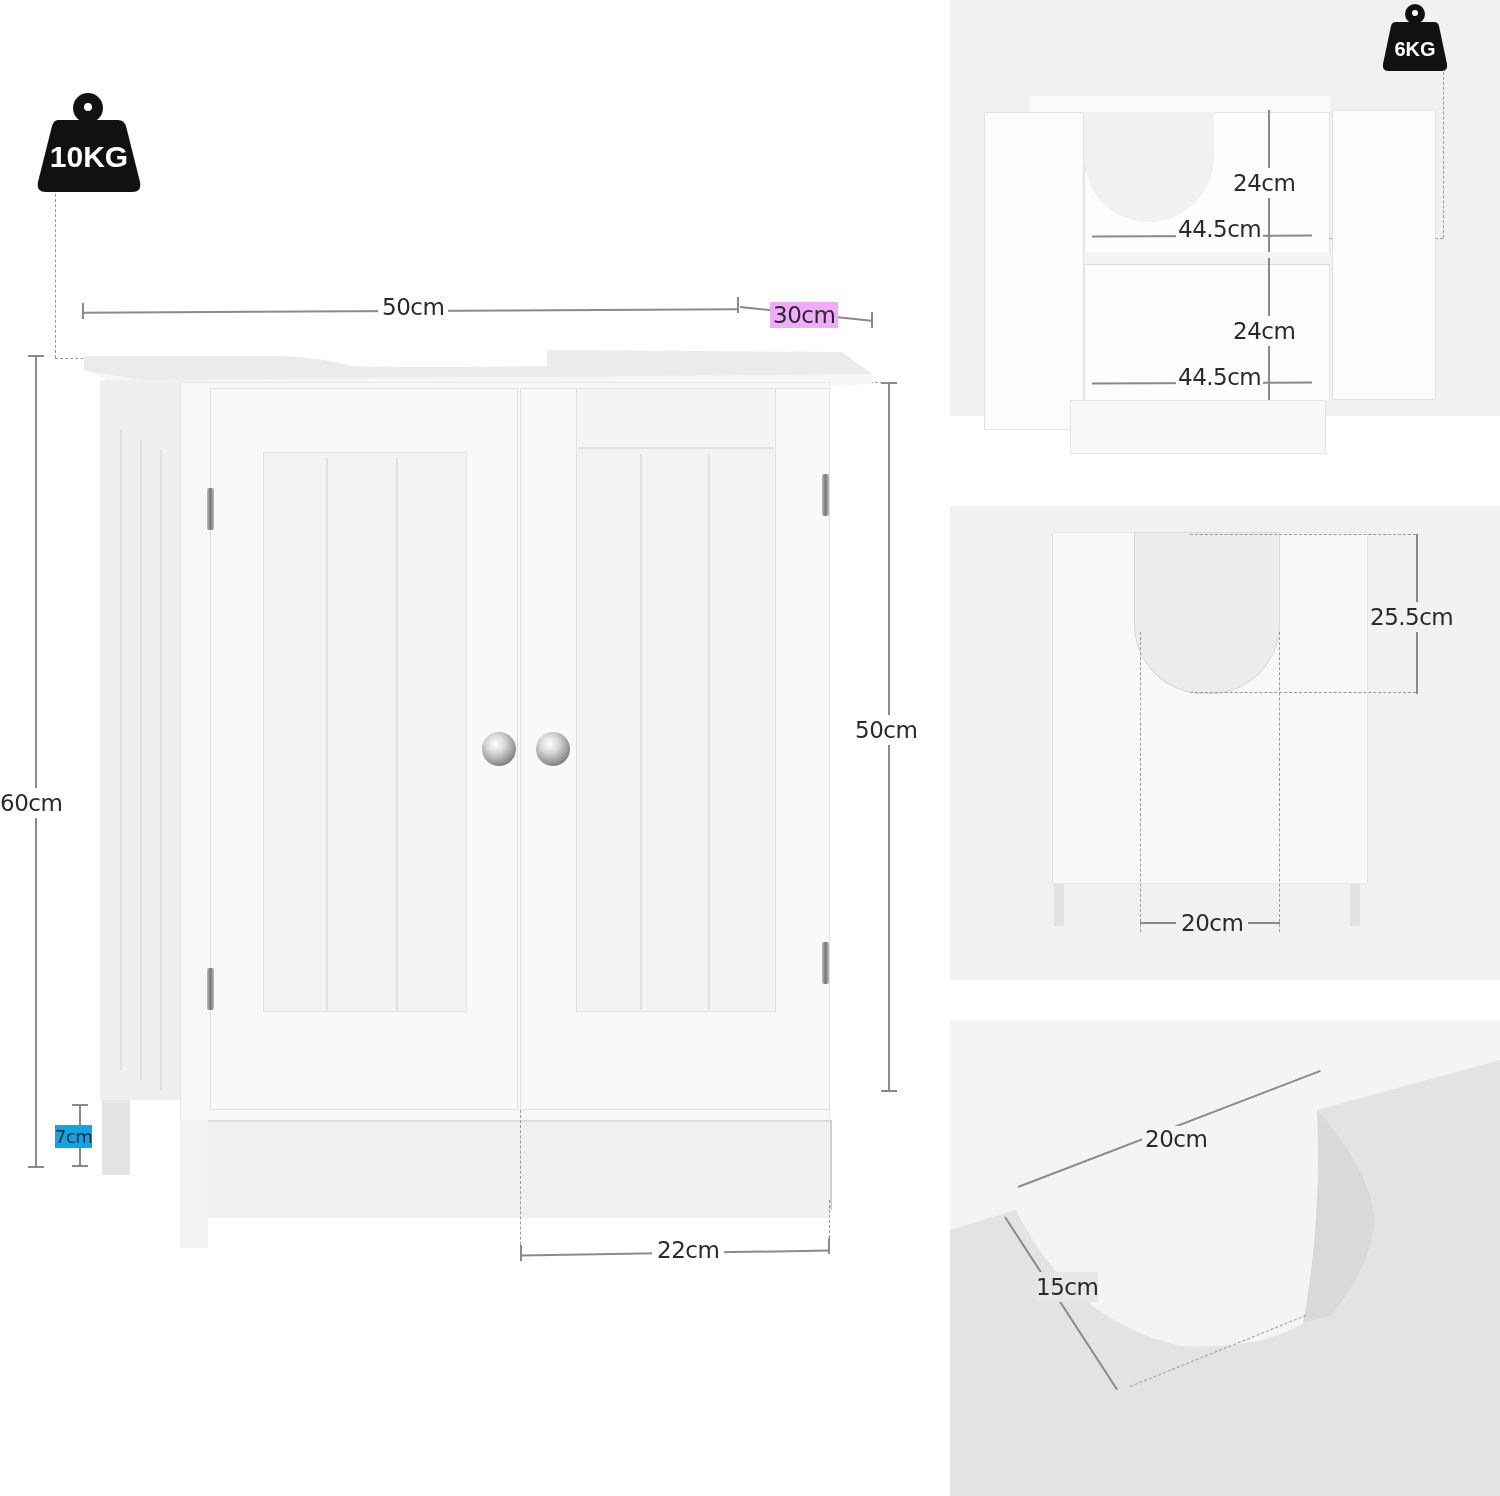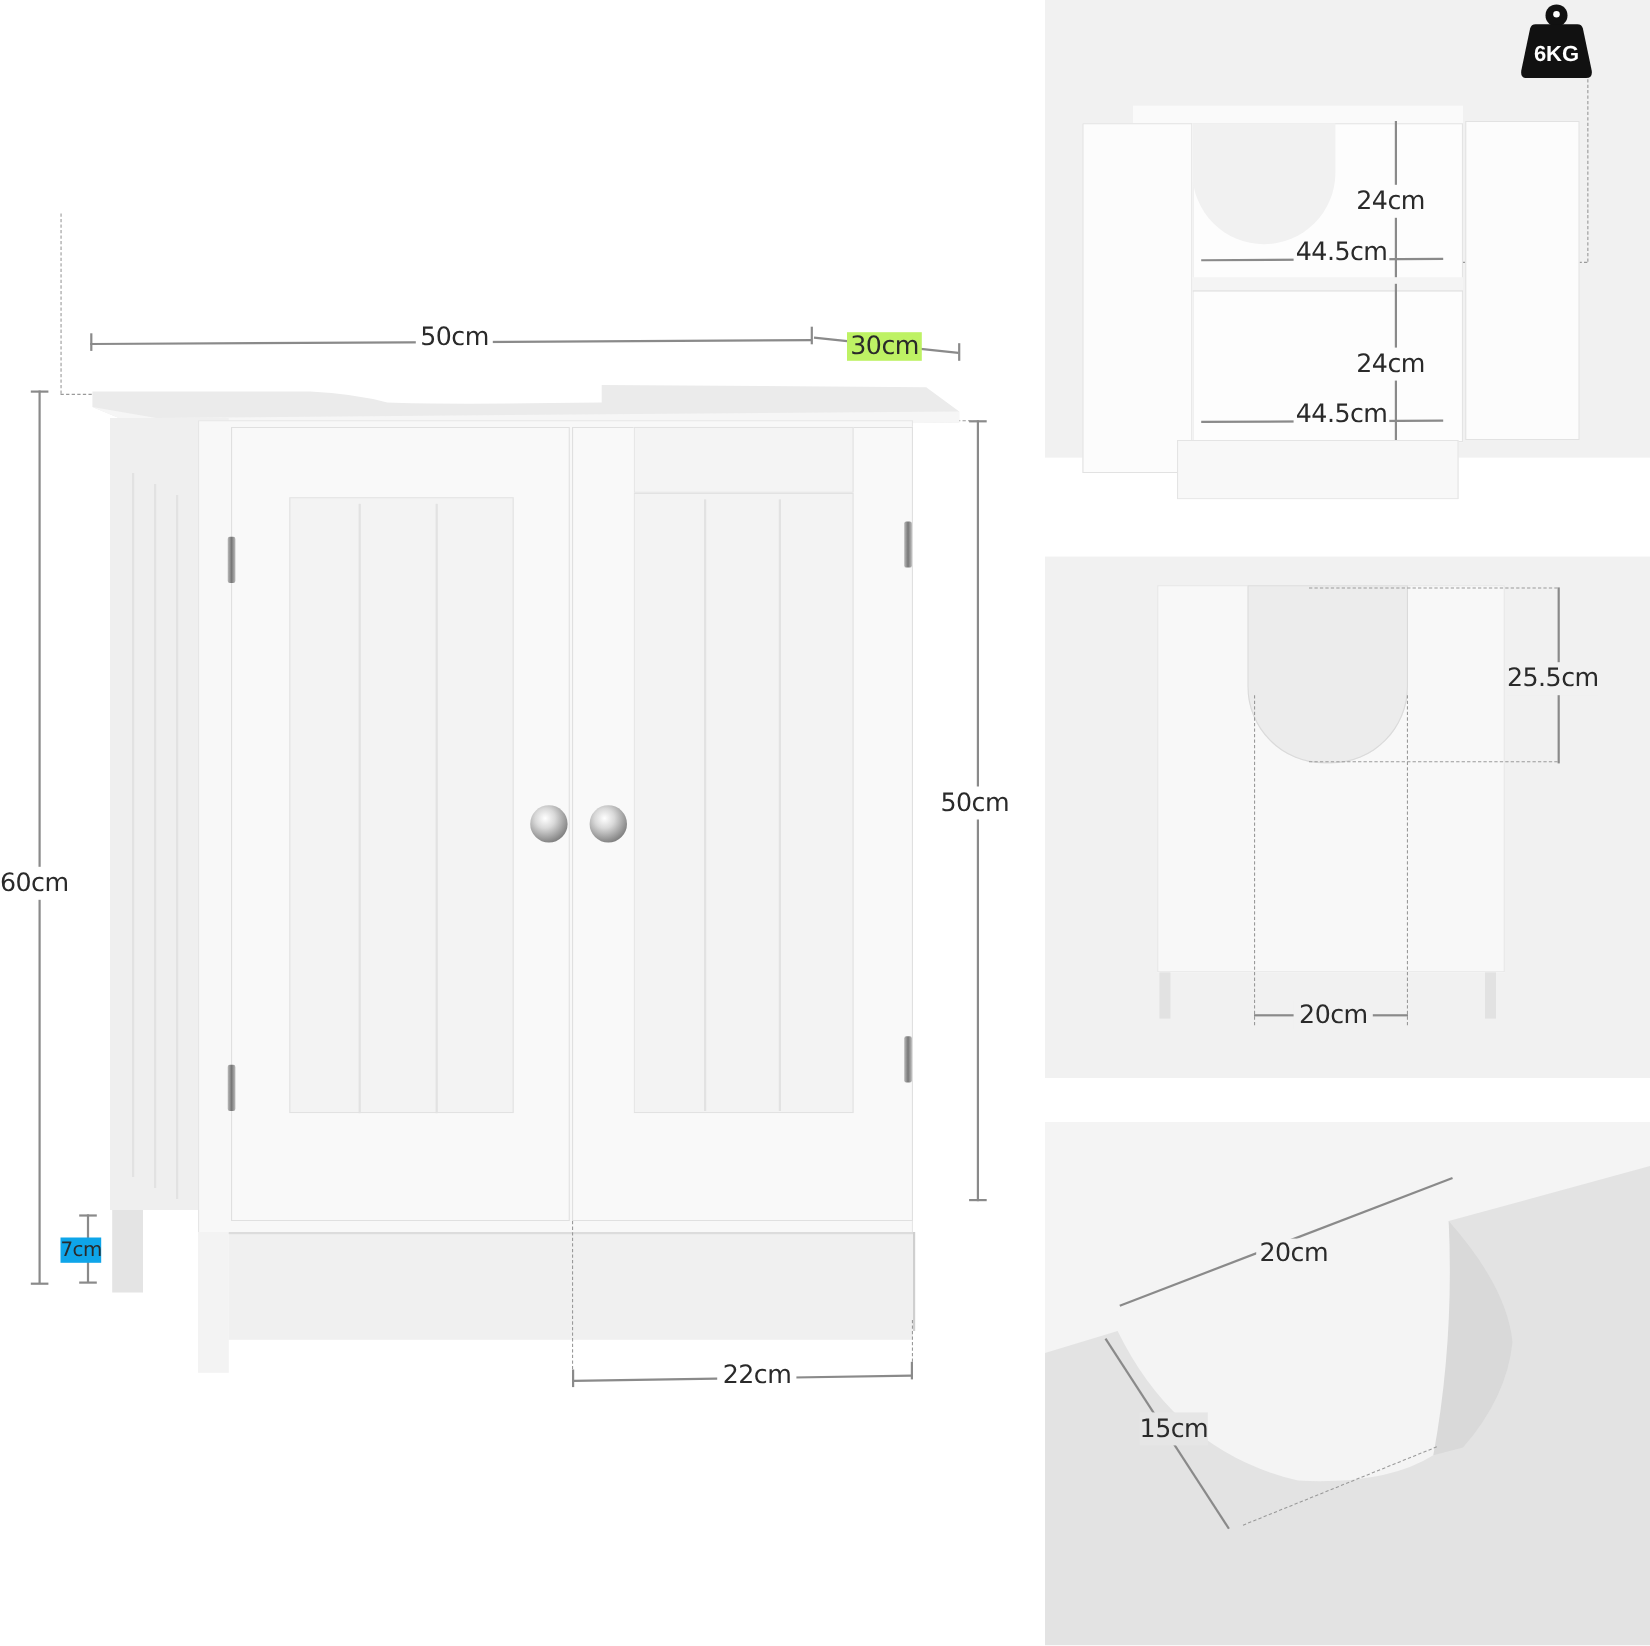--- a/index.html
+++ b/index.html
@@ -15,32 +15,40 @@
   .cab{position:absolute;background:#f5f5f5;}
   .groove{position:absolute;background:#e2e2e2;}
   .knob{position:absolute;width:34px;height:34px;border-radius:50%;background:radial-gradient(circle at 40% 35%,#ffffff 0%,#d9d9d9 30%,#8a8a8a 70%,#555 100%);}
   .hinge{position:absolute;width:7px;height:42px;background:linear-gradient(90deg,#bbb,#777,#bbb);border-radius:2px;}
 </style>
 </head>
 <body>
 
 <div class="abs" style="left:0;top:0;width:940px;height:1496px;">
 
+  <div class="weight" style="left:36px;top:90px;width:106px;height:104px;">
+    <svg width="106" height="104" viewBox="0 0 106 104">
+      <circle cx="52" cy="18" r="15" fill="#111"></circle>
+      <circle cx="52" cy="17" r="4" fill="#fff"></circle>
+      <path d="M22 30 H82 Q88 30 90 36 L104 92 Q106 102 96 102 H10 Q0 102 2 92 L16 36 Q18 30 22 30 Z" fill="#111"></path>
+    </svg>
+    <div class="weight-label" style="top:50px;font-size:30px;">10KG</div>
+  </div>
 
   <div class="dash" style="left:55px;top:194px;height:164px;border-left-width:1px;"></div>
   <div class="dash" style="left:55px;top:358px;width:130px;border-top-width:1px;"></div>
 
   <div class="line" style="left:82px;top:310px;width:656px;height:2px;transform:rotate(-0.3deg);"></div>
   <div class="line" style="left:82px;top:303px;width:2px;height:16px;"></div>
   <div class="line" style="left:737px;top:297px;width:2px;height:16px;"></div>
   <div class="dim" style="left:378px;top:294px;background:#fff;padding:0 4px;">50cm</div>
 
   <div class="line" style="left:740px;top:306px;width:132px;height:2px;transform:rotate(6deg);transform-origin:left;"></div>
   <div class="line" style="left:871px;top:312px;width:2px;height:16px;"></div>
-  <div class="dim" style="left:770px;top:302px;background:#bef264;padding:0 3px;">30cm</div>
+  <div class="dim" style="left:770px;top:302px;background:#f0abfc;padding:0 3px;">30cm</div>
 
   <div class="line" style="left:35px;top:355px;width:2px;height:812px;"></div>
   <div class="line" style="left:28px;top:355px;width:16px;height:2px;"></div>
   <div class="line" style="left:28px;top:1166px;width:16px;height:2px;"></div>
   <div class="dim" style="left:0px;top:788px;background:#fff;padding:2px 0;">60cm</div>
 
   <div class="line" style="left:79px;top:1104px;width:2px;height:62px;"></div>
   <div class="line" style="left:72px;top:1104px;width:16px;height:2px;"></div>
   <div class="line" style="left:72px;top:1165px;width:16px;height:2px;"></div>
   <div class="dim dimsm" style="left:55px;top:1125px;background:#0ea5e9;padding:1px 0;">7cm</div>
@@ -157,14 +165,14 @@
   <svg class="abs" style="left:0;top:0;" width="550" height="476">
     <path d="M0 210 L66 190 Q120 300 230 326 Q310 330 353 303 Q380 250 367 90 L550 40 L550 476 L0 476 Z" fill="#e3e3e3"></path>
     <path d="M367 90 Q420 150 425 200 Q420 250 380 296 L353 303 Q372 200 367 90 Z" fill="#d9d9d9"></path>
   </svg>
 
   <div class="line" style="left:68px;top:166px;width:324px;height:2px;transform:rotate(-21deg);transform-origin:left;"></div>
   <div class="dim" style="left:192px;top:106px;background:#f4f4f4;padding:0 3px;">20cm</div>
 
   <div class="line" style="left:55px;top:196px;width:206px;height:2px;transform:rotate(57deg);transform-origin:left;"></div>
   <div class="dash" style="left:180px;top:366px;width:190px;border-top-width:1px;transform:rotate(-22deg);transform-origin:left;"></div>
-  <div class="dim" style="left:86px;top:264px;background:#e6e6e6;padding:2px 0;">15cm</div>
+  <div class="dim" style="left:86px;top:252px;background:#e6e6e6;padding:2px 0;">15cm</div>
 </div>
 
 </body></html>

